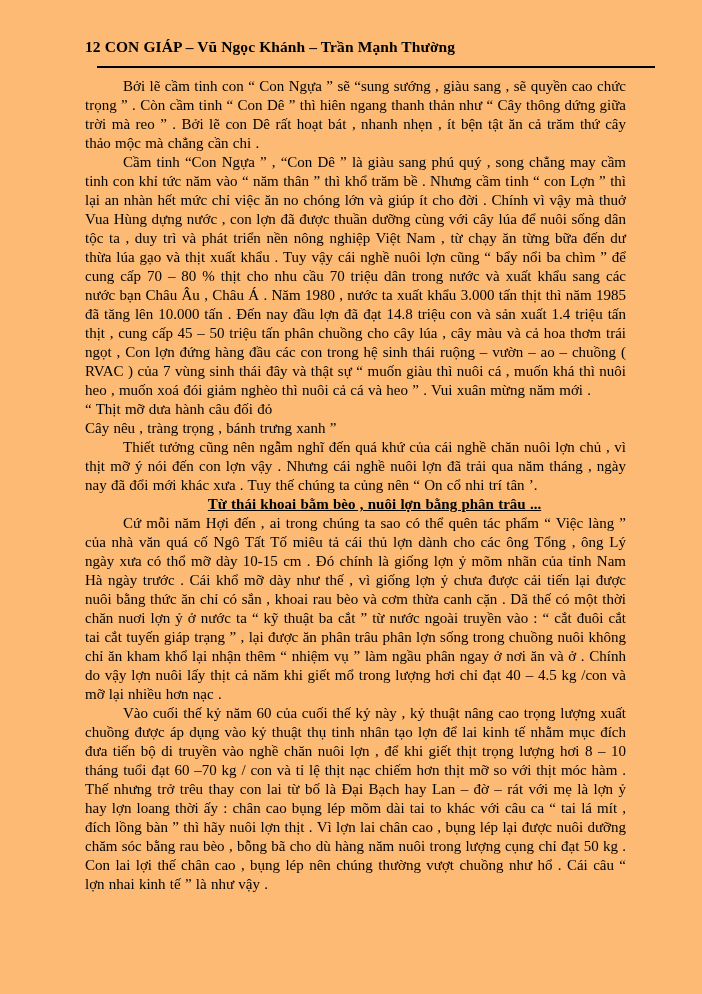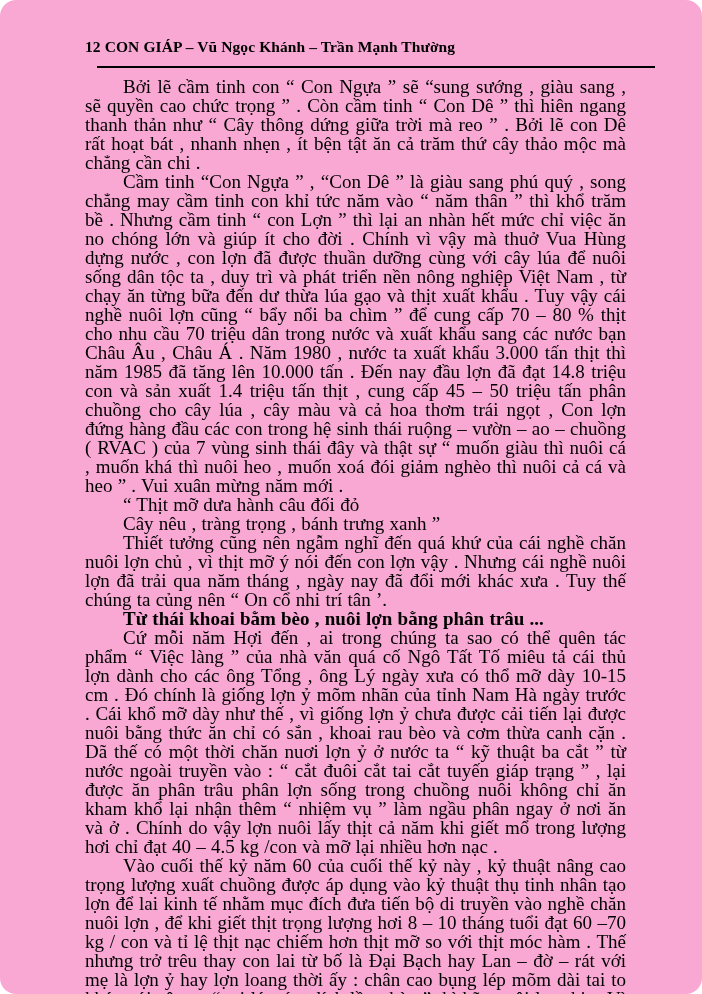--- a/index.html
+++ b/index.html
@@ -8,25 +8,24 @@
     background: #ffffff;
     width: 702px;
     height: 994px;
     overflow: hidden;
   }
   .page {
     position: relative;
     width: 702px;
     height: 994px;
     box-sizing: border-box;
-    background: #f9a8d4;
+    background: #fdba74;
     color: #000000;
     padding: 38px 76px 0 85px;
     font-family: "Liberation Serif", serif;
-    border-radius: 16px;
   }
   .page-header {
     display: flex;
     justify-content: space-between;
     align-items: baseline;
     white-space: nowrap;
   }
   .header-title {
     font-weight: bold;
     font-size: 15.5px;
@@ -50,36 +49,36 @@
     color: #000000;
   }
   .header-rule {
     height: 0;
     border-top: 2px solid #000000;
     margin: 10px 0 9px 12px;
     width: 558px;
   }
   .doc-body p {
     margin: 0;
-    font-size: 19px;
+    font-size: 15px;
     line-height: 19px;
     text-align: justify;
     word-spacing: 0.5px;
   }
   .doc-body p.indent {
     text-indent: 38px;
   }
   .doc-body p.verse {
-    margin-left: 38px;
     text-align: left;
   }
   .doc-body p.heading {
     font-weight: bold;
     text-indent: 38px;
-    text-align: left;
+    text-align: center;
+    text-decoration: underline;
   }
 </style>
 </head>
 <body>
 
 <div class="page">
 
   <div class="page-header">
     <div class="header-title">12 CON GIÁP – Vũ Ngọc Khánh – Trần Mạnh Thường</div>
   </div>

